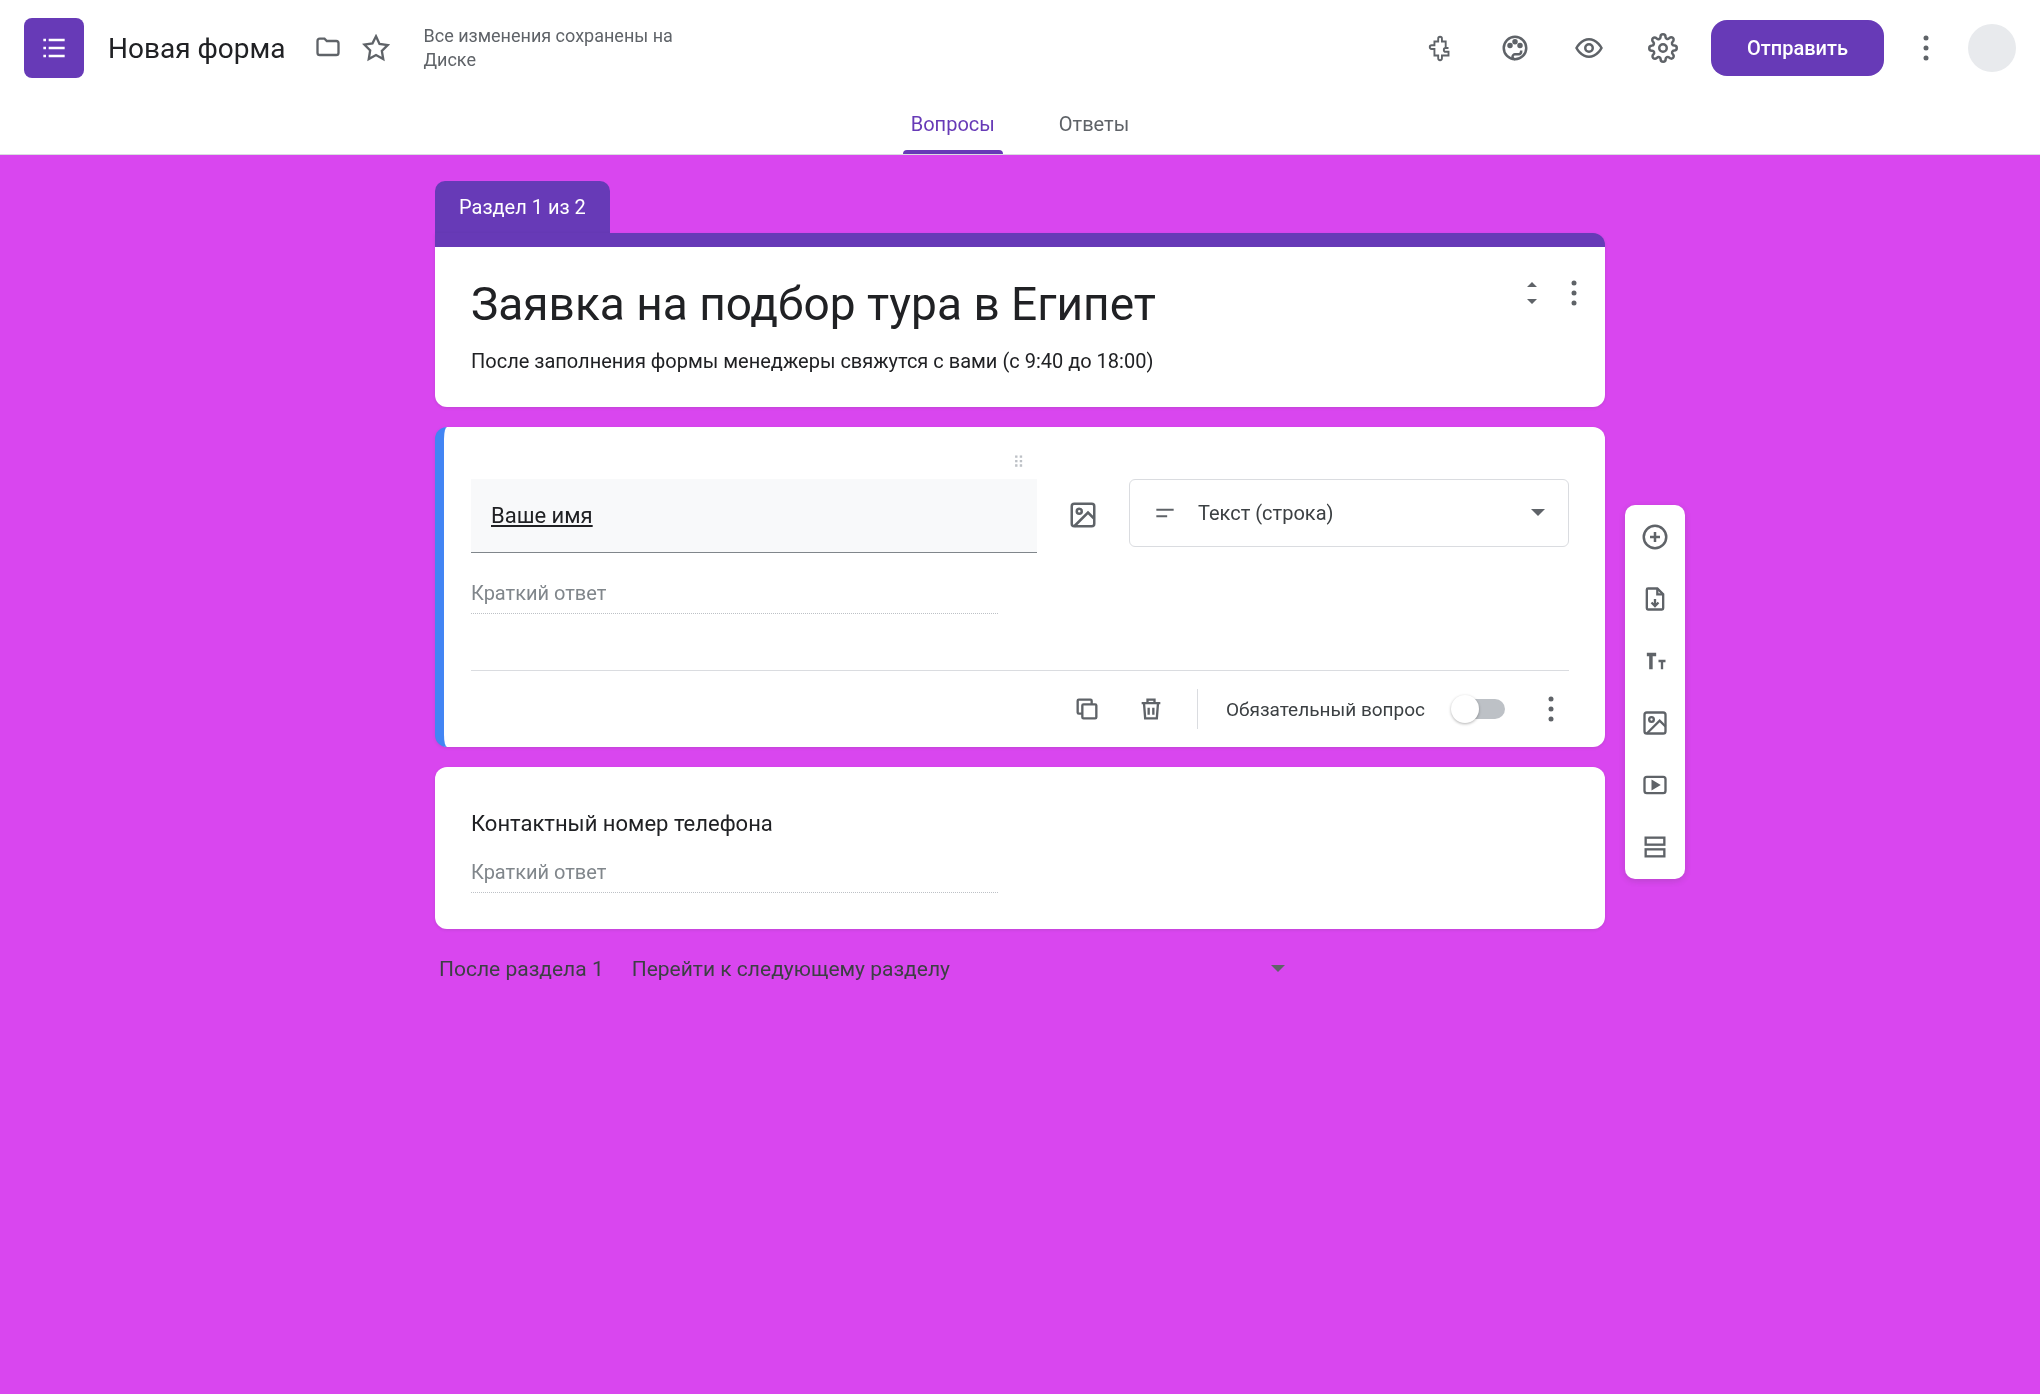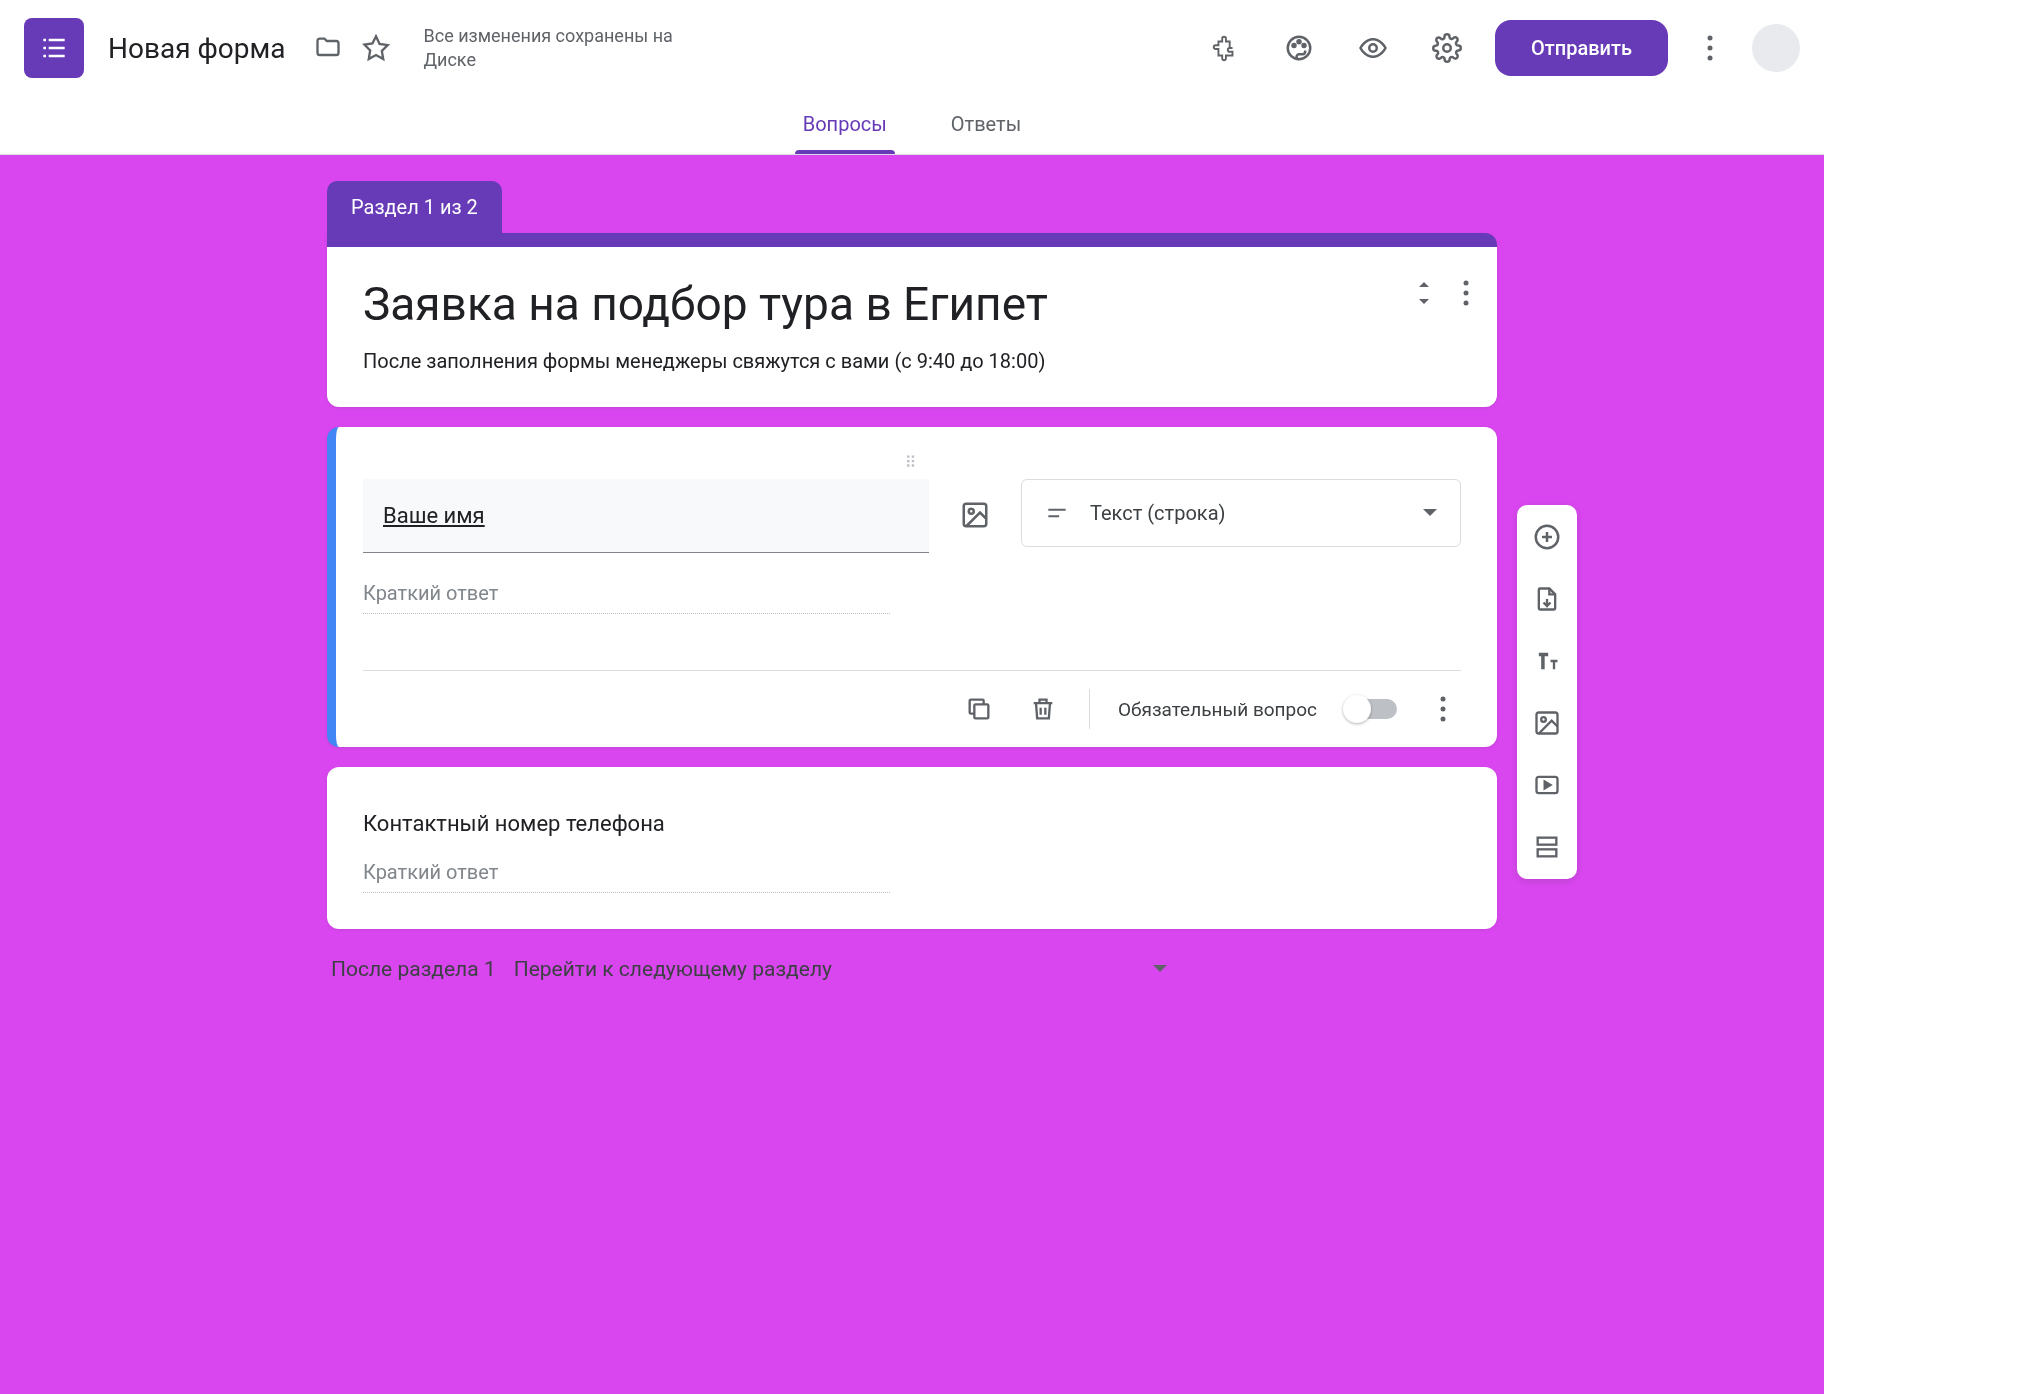--- a/index.html
+++ b/index.html
@@ -1,18 +1,18 @@
 <!DOCTYPE html>
 <html><head>
 <meta charset="utf-8">
 <style>
 * { box-sizing: border-box; margin: 0; padding: 0; font-family: 'Roboto', 'Arial', sans-serif; }
 body { background: #fff; color: #202124; }
 
-.app { width: 1824px; height: 1394px; display: flex; flex-direction: column; }
+.app { width: 2040px; height: 1394px; display: flex; flex-direction: column; }
 
 
 .header { display: flex; align-items: center; padding: 12px 24px 12px 24px; height: 96px; }
 .logo { width: 60px; height: 60px; background: #673ab7; border-radius: 8px; display: flex; align-items: center; justify-content: center; margin-right: 24px; }
 .logo svg { fill: #fff; }
 .doc-title { font-size: 28px; color: #202124; margin-right: 18px; }
 .header-icon { width: 36px; height: 36px; display: flex; align-items: center; justify-content: center; margin: 0 6px; color: #5f6368; cursor: pointer; }
 .save-status { font-size: 18px; color: #5f6368; line-height: 1.35; margin-left: 24px; }
 .header-spacer { flex: 1; }
 .header-right { display: flex; align-items: center; gap: 22px; }
@@ -56,21 +56,21 @@
 .q-footer { margin-top: 56px; border-top: 1px solid #dadce0; padding: 18px 0; display: flex; align-items: center; justify-content: flex-end; gap: 28px; }
 .q-footer .footer-icon { width: 36px; height: 36px; display: flex; align-items: center; justify-content: center; color: #5f6368; cursor: pointer; }
 .q-footer .divider { width: 1px; height: 40px; background: #dadce0; }
 .required-label { font-size: 19px; color: #3c4043; }
 .toggle { width: 52px; height: 20px; background: #bdc1c6; border-radius: 10px; position: relative; cursor: pointer; }
 .toggle::after { content: ''; position: absolute; left: -2px; top: -4px; width: 28px; height: 28px; background: #fff; border-radius: 50%; box-shadow: 0 1px 3px rgba(0,0,0,.3); }
 
 .question-card.inactive { padding: 44px 36px 36px; }
 .question-card.inactive .q-title-static { font-size: 22px; color: #202124; margin-bottom: 24px; }
 
-.after-section { display: flex; align-items: center; gap: 18px; font-size: 21px; color: #3c4043; margin-top: 28px; padding-left: 4px; }
+.after-section { display: flex; align-items: center; gap: 28px; font-size: 21px; color: #3c4043; margin-top: 28px; padding-left: 4px; }
 .after-section .sel { display: flex; align-items: center; gap: 320px; cursor: pointer; }
 
 
 .side-toolbar { position: absolute; background: #fff; border-radius: 10px; box-shadow: 0 2px 6px rgba(60,64,67,.2); padding: 12px 10px; display: flex; flex-direction: column; gap: 22px; }
 .side-toolbar .tool { width: 40px; height: 40px; display: flex; align-items: center; justify-content: center; color: #5f6368; cursor: pointer; }
 
 svg { display: block; }
 </style>
 </head>
 <body>

